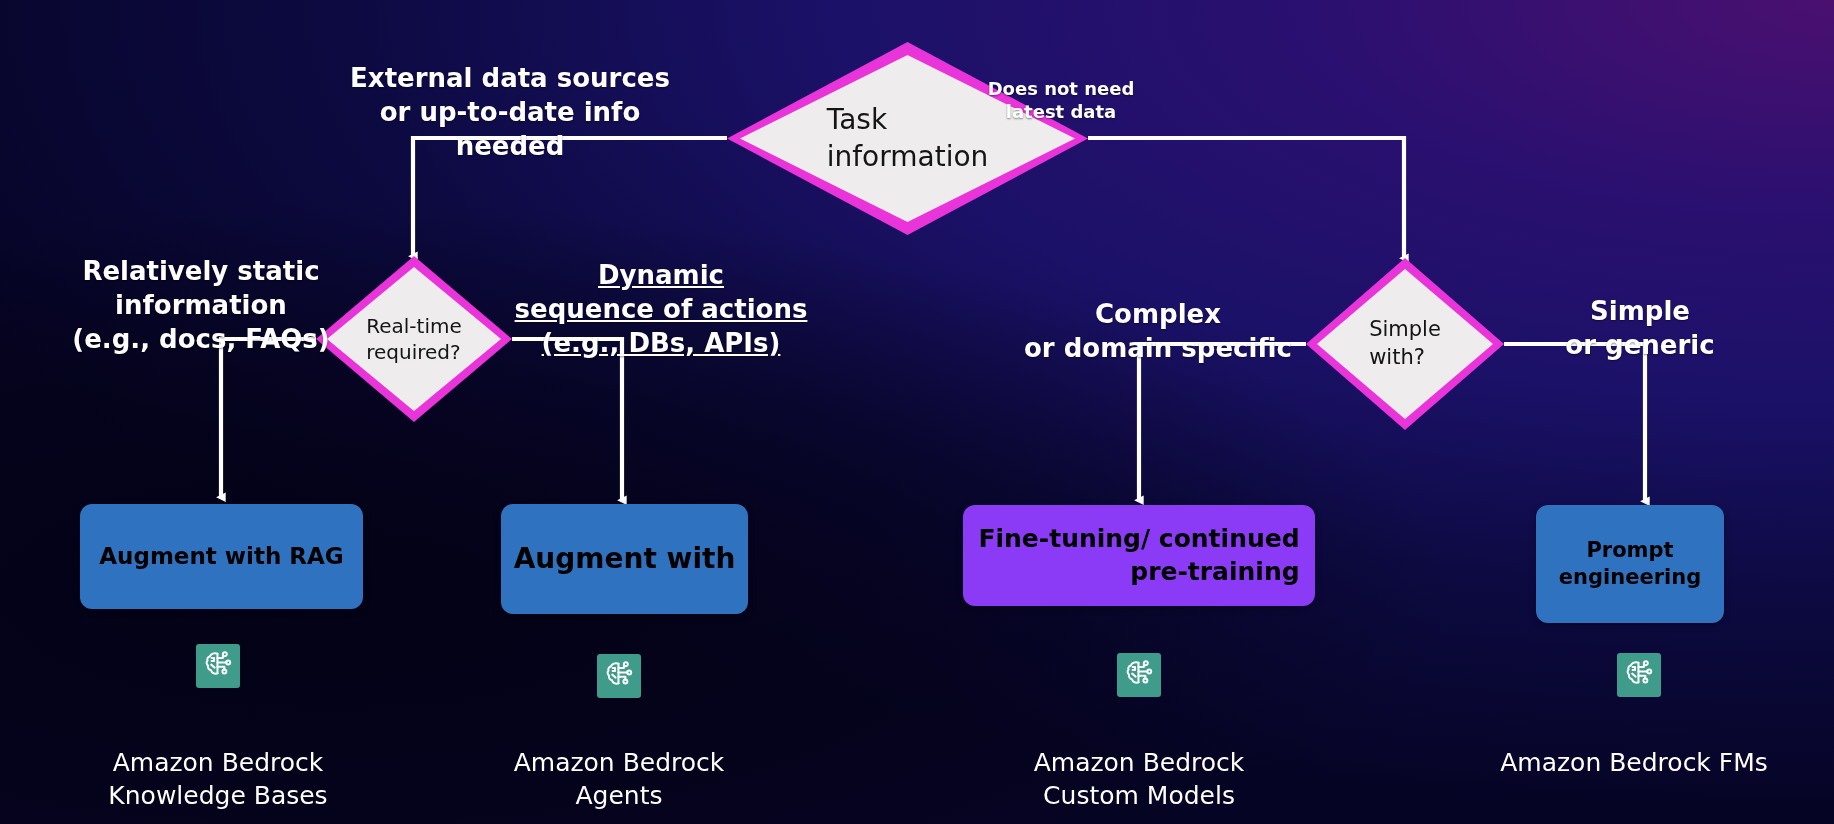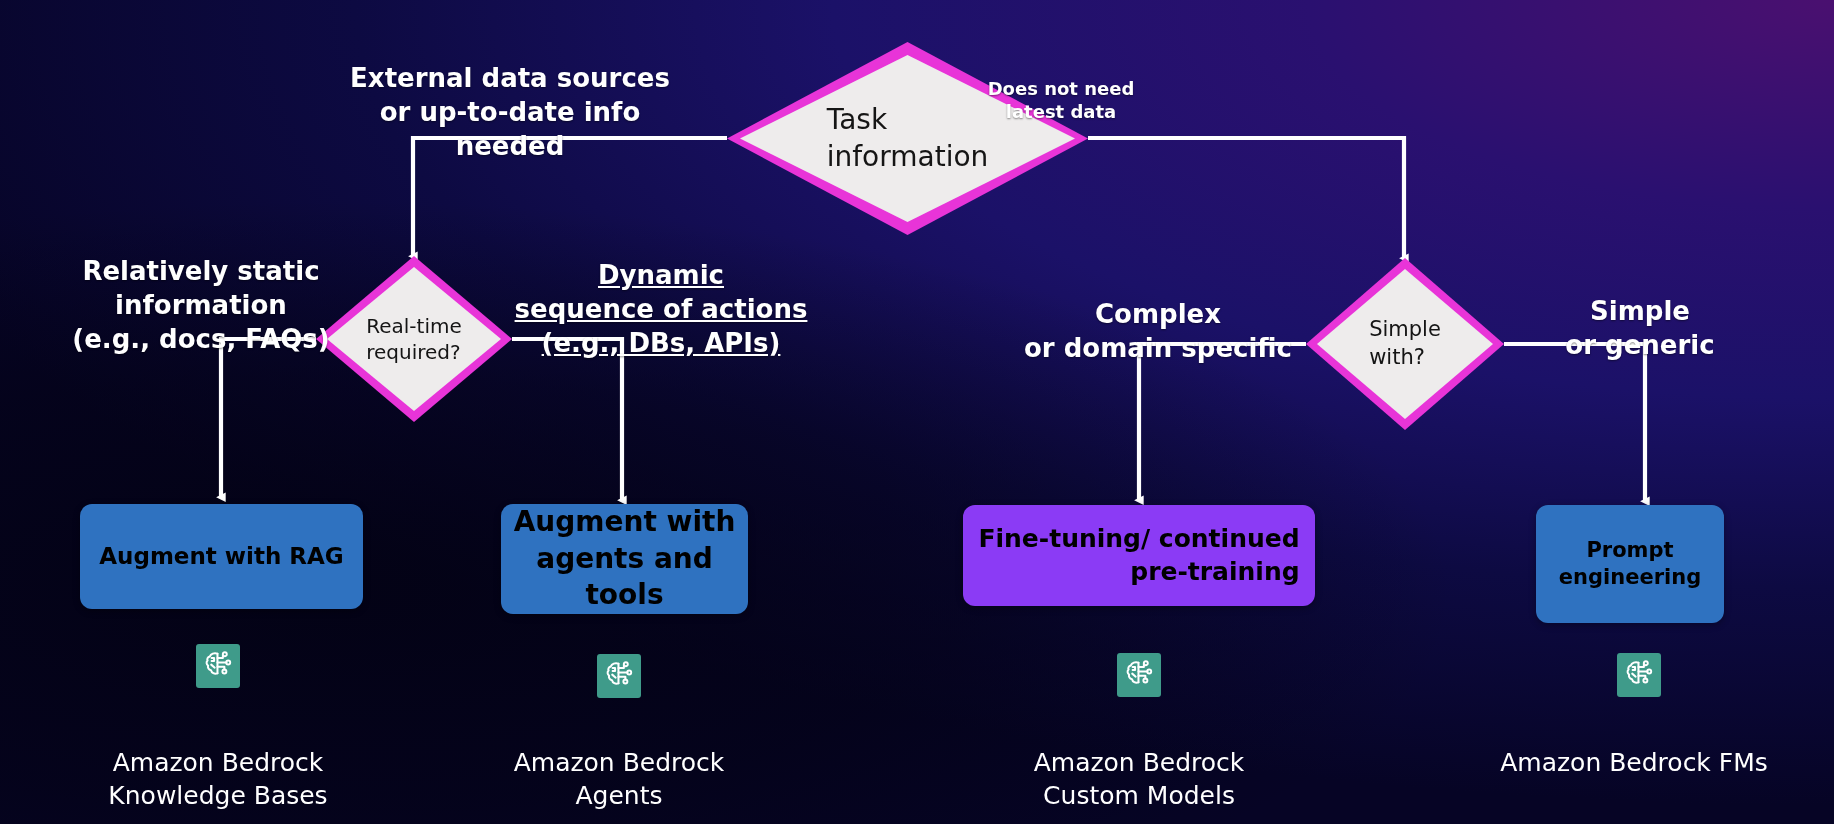--- a/index.html
+++ b/index.html
@@ -144,21 +144,20 @@
 
   <div class="box" style="left:80px;top:504px;width:283px;height:105px;background:#2f72c0;font-size:23px;">
     <div>
       <div>Augment with RAG</div>
     </div>
   </div>
 
   <div class="box" style="left:501px;top:504px;width:247px;height:110px;background:#2f72c0;font-size:28px;">
     <div>
       <div>Augment with</div>
-      <div>agents and tools</div>
     </div>
   </div>
 
   <div class="box" style="left:963px;top:505px;width:352px;height:101px;background:#8b3bf5;font-size:25px;text-align:right;">
     <div>
       <div>Fine-tuning/ continued</div>
       <div>pre-training</div>
     </div>
   </div>
 

